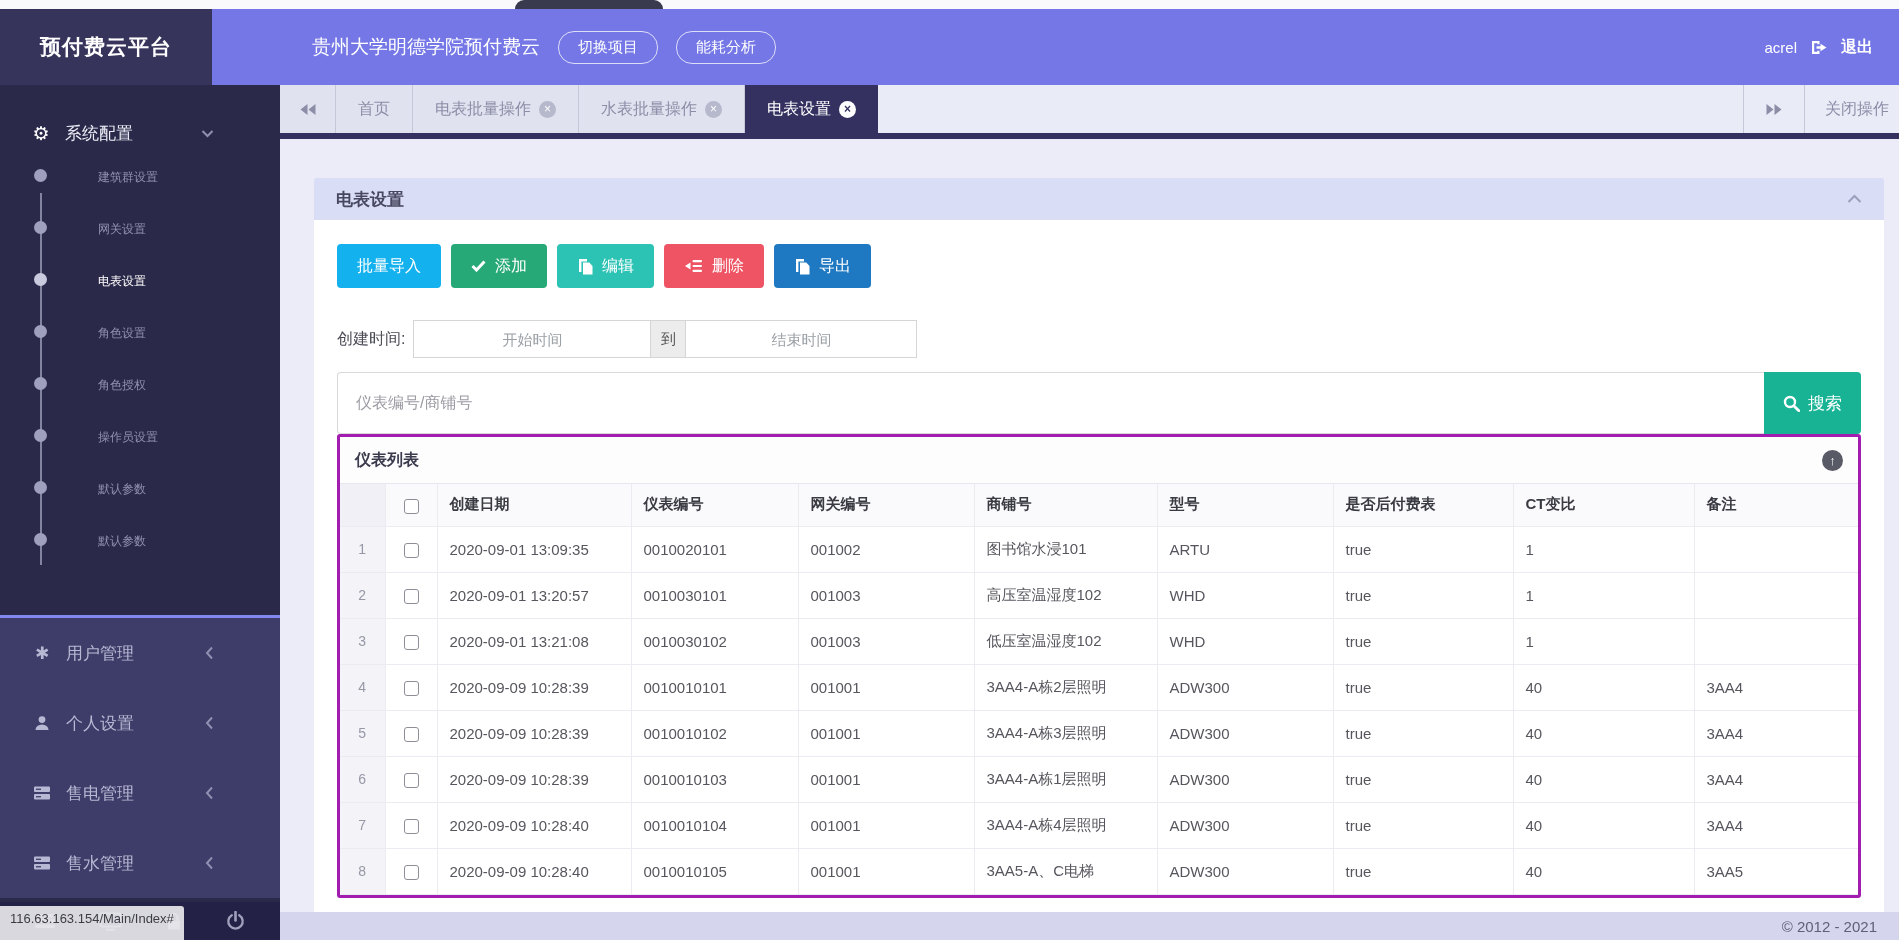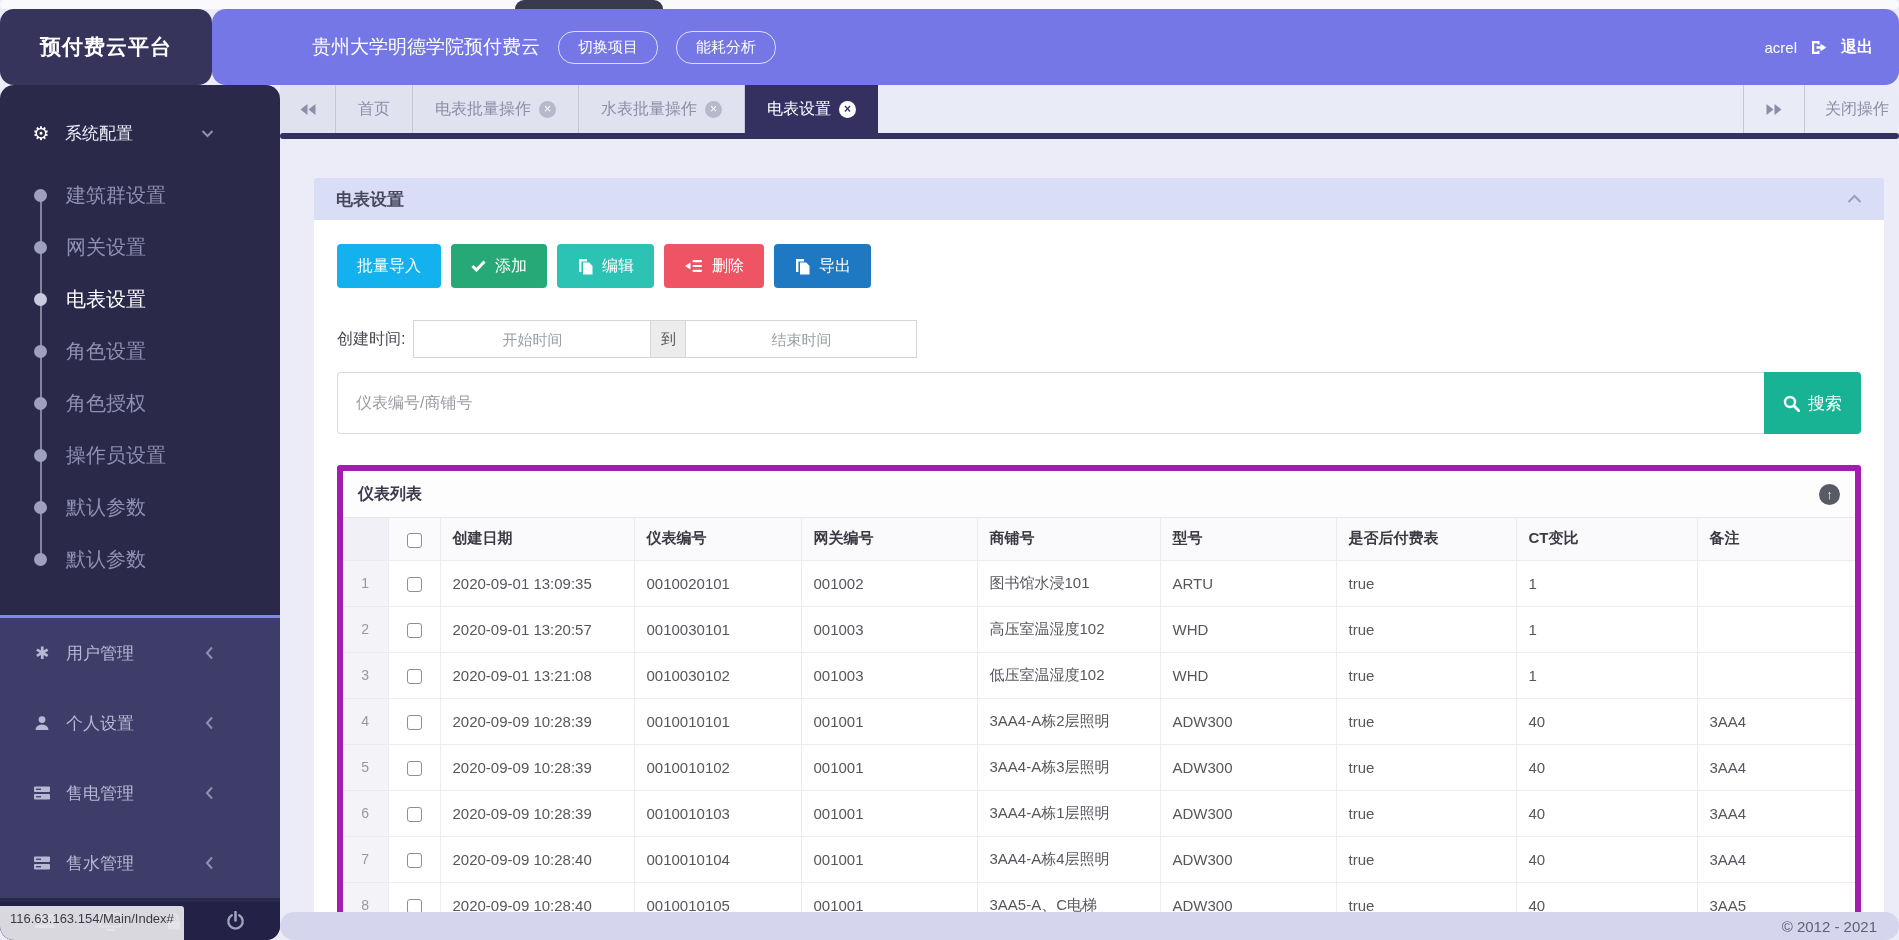--- a/index.html
+++ b/index.html
@@ -1,18 +1,18 @@
 <!DOCTYPE html>
 <html><head>
 <meta charset="utf-8">
 <style>
   * { margin:0; padding:0; box-sizing:border-box; }
   html,body { width:1899px; height:940px; overflow:hidden; background:#ebecf8;
     font-family:"Liberation Sans","DejaVu Sans",sans-serif; }
-  .abs { position:absolute;border-radius:14px; }
+  .abs { position:absolute; }
 
   
   #top-strip { left:0; top:0; width:1899px; height:9px; background:#fafafc; }
   #tab-sliver { left:515px; top:0; width:148px; height:9px; background:#3a3a4e; border-radius:9px 9px 0 0; }
 
   
   #brand { left:0; top:9px; width:212px; height:76px; background:#37345c; color:#fff;
     display:flex; align-items:center; justify-content:center; font-size:21px; font-weight:bold; letter-spacing:1px; }
   #topbar { left:212px; top:9px; width:1687px; height:76px; background:#7477e5; display:flex; align-items:center; color:#fff; }
   #topbar .tb-title { margin-left:100px; font-size:19px; }
@@ -24,21 +24,21 @@
 
   
   #sidebar { left:0; top:85px; width:280px; height:855px; background:#2b2949; overflow:hidden; }
   #side-top { padding-top:20px; }
   .side-section { height:56px; display:flex; align-items:center; padding-left:30px; position:relative; color:#ecedf6; }
   .side-section .s-ico { width:22px; color:#fff; font-size:19px; }
   .side-section .s-label { margin-left:13px; font-size:17px;text-align:right; }
   .side-section .s-chev { position:absolute; left:201px; color:#8f90b2; }
   #side-children { position:relative; margin-top:8px; }
   #side-children::before { content:""; position:absolute; left:40px; top:24px; bottom:20px; width:2px; background:#83849f; }
-  .side-child { height:52px; display:flex; align-items:center; position:relative; color:#8f90b2; font-size:20px; cursor:pointer; }
+  .side-child { height:52px; display:flex; position:relative; color:#8f90b2; font-size:12px; cursor:pointer;padding-left:32px; }
   .side-child .dot { position:absolute; left:34px; width:13px; height:13px; border-radius:50%; background:#9fa0bd; }
   .side-child .c-label { margin-left:66px; }
   .side-child.active { color:#ffffff; }
   .side-child.active .dot { background:#c9cadd; }
   #side-divider { height:3px; background:#8286ef; margin-top:30px; }
   #side-lower { background:#3e3c68; }
   .side-low { height:70px; display:flex; align-items:center; padding-left:30px; position:relative; color:#b7b8d4; cursor:pointer; }
   .side-low .s-ico { width:24px; color:#b7b8d4; font-size:18px; }
   .side-low .s-label { margin-left:12px; font-size:17px; }
   .side-low .s-chev { position:absolute; left:205px; color:#8f90b2; }
@@ -82,21 +82,21 @@
     display:flex; align-items:center; justify-content:center; font-size:15px; color:#555; }
   .dinput.end { width:232px; }
 
   #search-row { margin-top:14px; display:flex; height:62px; }
   #search-input { flex:1; border:1px solid #d9d9d9; border-right:none; border-radius:4px 0 0 4px; padding:0 18px;
     font-size:16px; color:#444; font-family:inherit; outline:none; background:#fff; }
   #search-input::placeholder { color:#9b9ba4; }
   #search-btn { width:97px; background:#17b394; color:#fff; border:none; border-radius:0 4px 4px 0;
     font-size:17px; display:flex; align-items:center; justify-content:center; gap:8px; cursor:pointer; font-family:inherit; }
 
-  #list-panel { margin-top:31px; border:6px solid #a21caf; border-radius:3px; }
+  #list-panel { border:3px solid #a21caf; border-radius:3px; }
   #list-head { height:47px; display:flex; align-items:center; padding:0 15px; border-bottom:1px solid #e6e6ee; background:#fdfdfe; }
   #list-head .l-title { font-size:16px; font-weight:bold; color:#3b3b4d; }
   #up-circle { margin-left:auto; width:21px; height:21px; border-radius:50%; background:#585b66; color:#fff;
     font-size:13px; line-height:21px; text-align:center; cursor:pointer; }
 
   table#grid { width:100%; border-collapse:collapse; table-layout:fixed; }
   #grid th, #grid td { border-right:1px solid #ebebf2; border-bottom:1px solid #ebebf2; padding:0 12px; text-align:left; overflow:hidden; white-space:nowrap; }
   #grid th { height:42px; font-size:15px; color:#3a3a42; background:#fafafc; }
   #grid td { height:46px; font-size:15px; color:#56565e; background:#fff; }
   #grid th:last-child, #grid td:last-child { border-right:none; }

